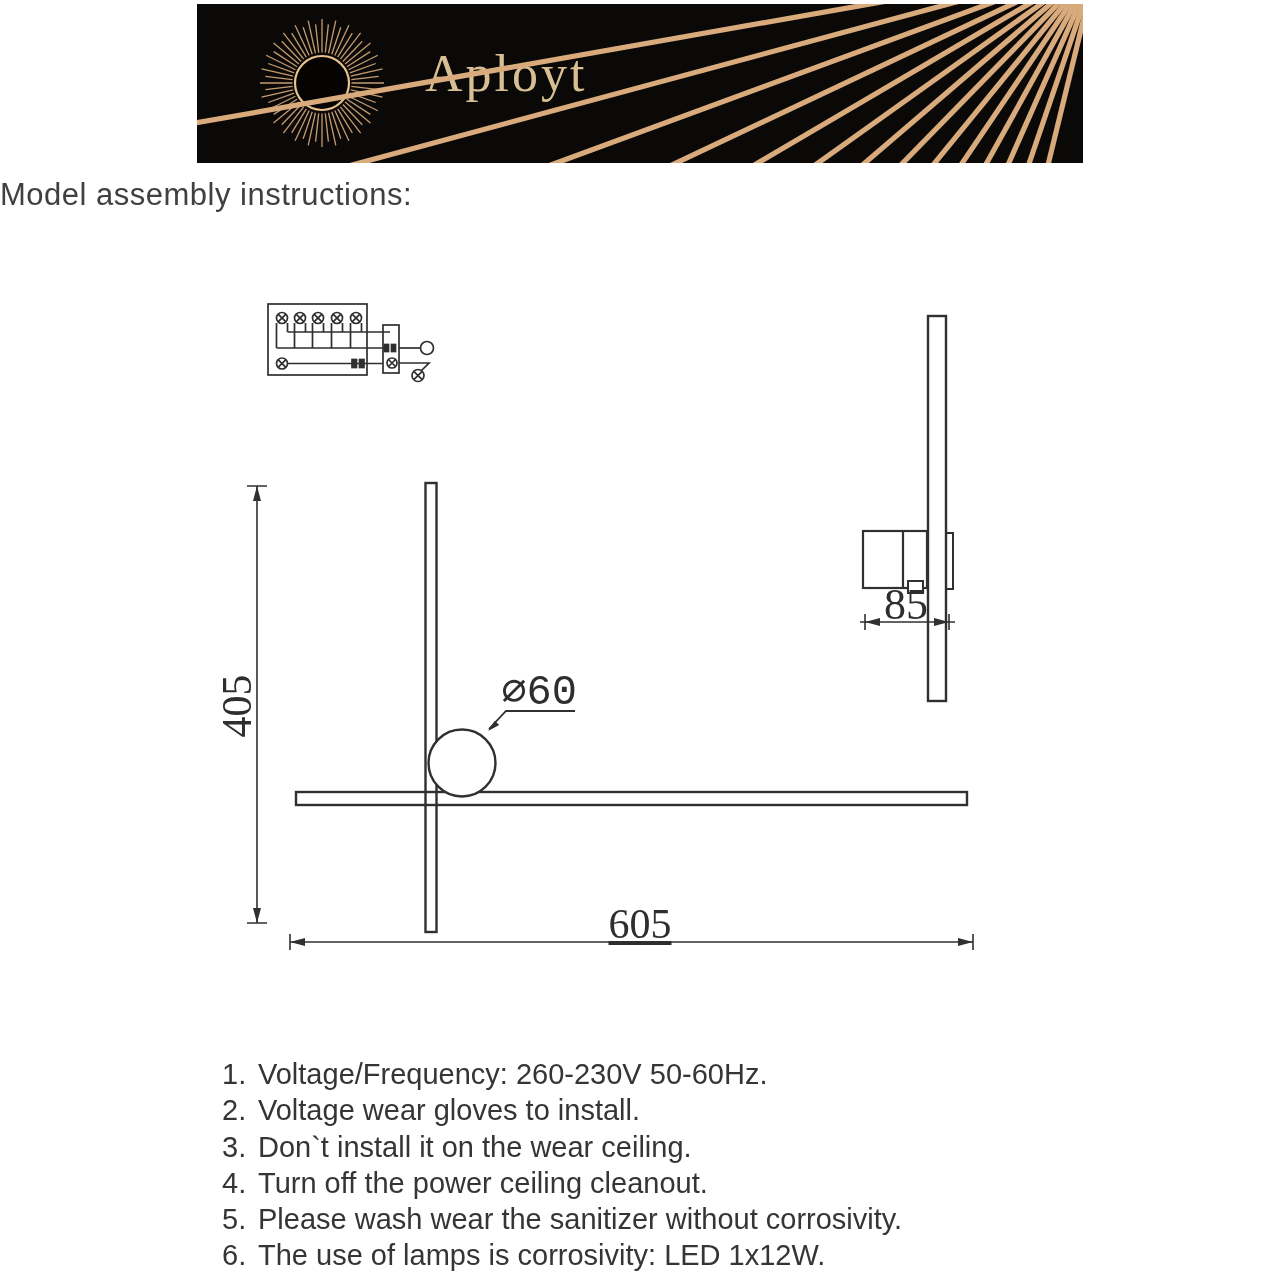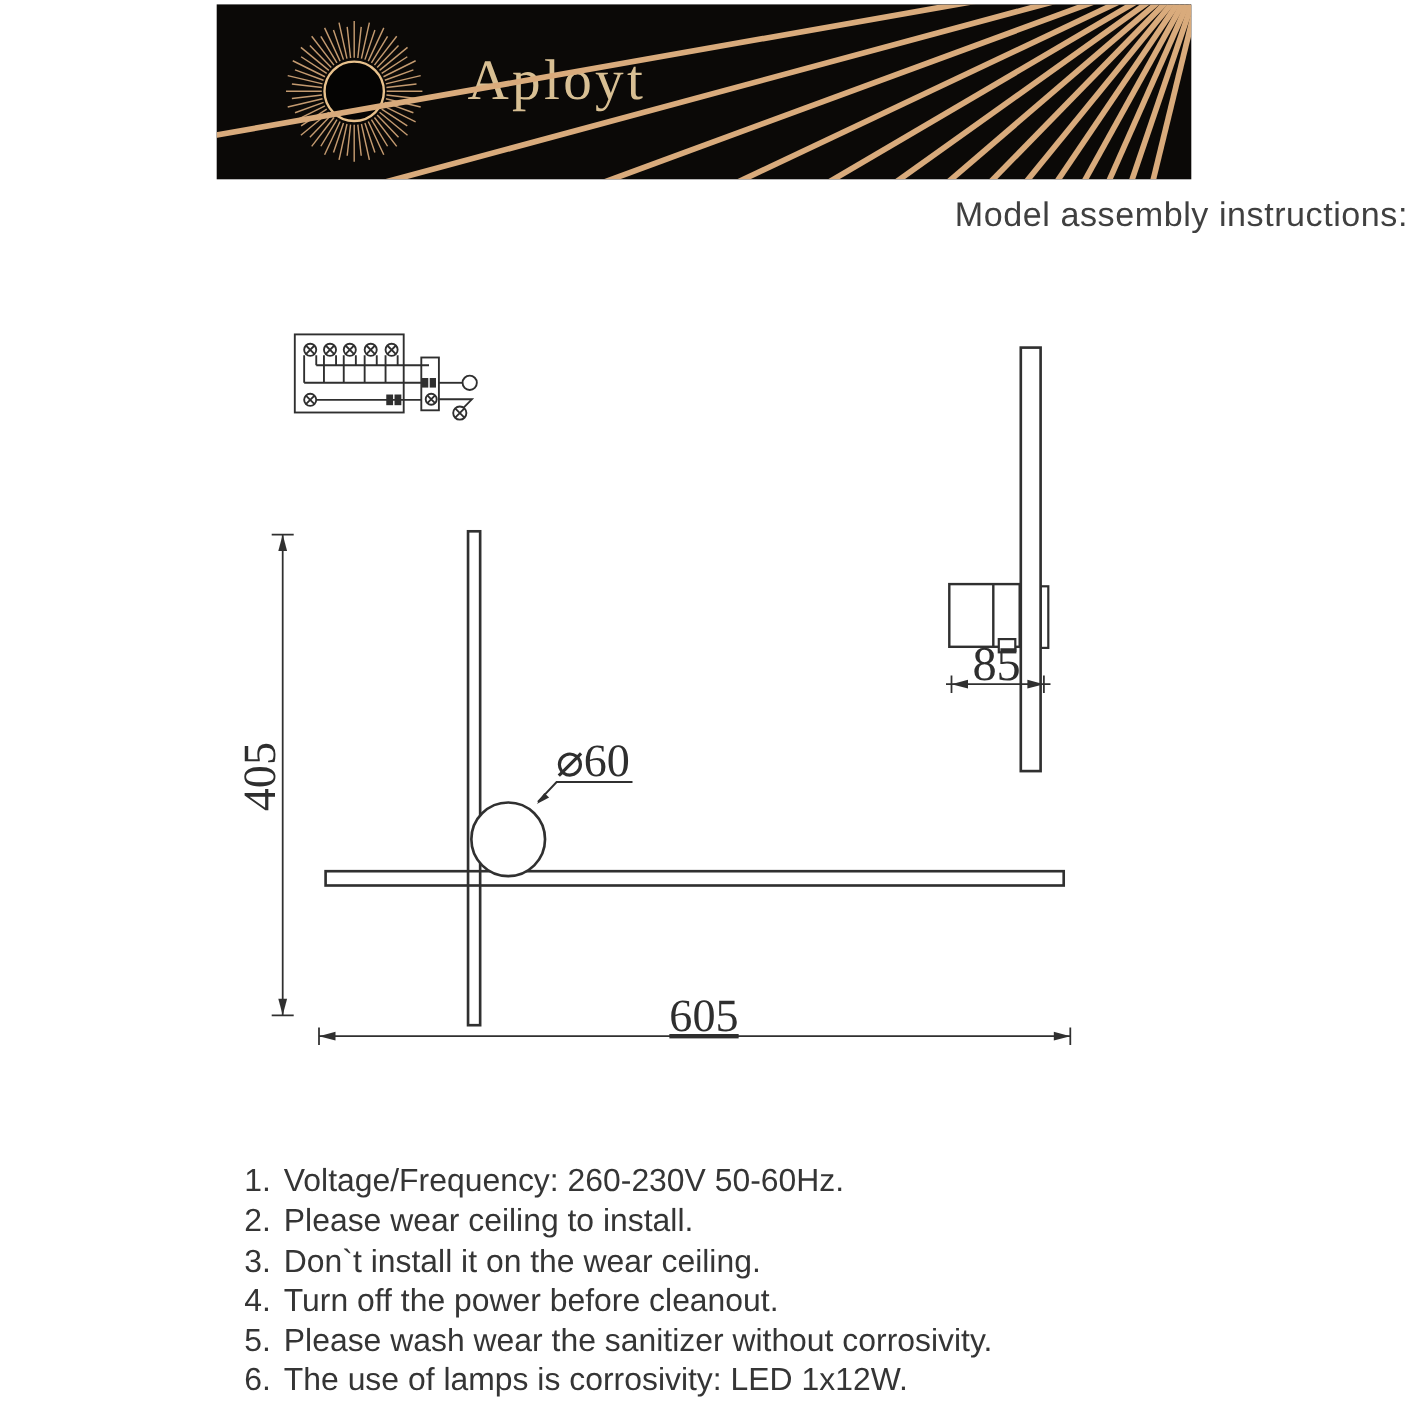--- a/index.html
+++ b/index.html
@@ -8,21 +8,21 @@
 
   
   .header{position:absolute;left:197px;top:4px;width:886px;height:159px;
           background:#0b0907;overflow:hidden;}
   .header svg{position:absolute;left:0;top:0;}
   .brand{position:absolute;left:228px;top:40px;
          font-family:"Liberation Serif", serif;font-size:52px;font-weight:400;
          letter-spacing:3px;color:#d8bf93;line-height:60px;}
 
   
-  .title-block{position:absolute;left:0;top:174px;width:1280px;text-align:right;
+  .title-block{position:absolute;left:0;top:174px;width:1280px;text-align:left;
                color:#404040;font-size:31px;line-height:41px;letter-spacing:0.5px;}
 
   
   .drawing-svg{position:absolute;left:0;top:0;}
   .dim{position:absolute;font-family:"Liberation Serif", serif;color:#2e2e2e;
        font-size:42px;white-space:nowrap;transform:translate(-50%,-50%);}
   .dim.rot{transform:translate(-50%,-50%) rotate(-90deg);}
 
   
   .instructions{position:absolute;left:222px;top:1056px;width:900px;color:#353535;
@@ -180,40 +180,40 @@
       <rect x="863" y="531" width="64" height="57" fill="#ffffff" stroke-width="2.2"></rect>
       <path d="M903,531 V588" stroke-width="2.2"></path>
       <rect x="908" y="581" width="15" height="12" fill="#ffffff" stroke-width="2"></rect>
       <path d="M860,622 H955 M865,614 V630 M949,614 V630" stroke-width="1.6"></path>
       <polygon points="865,622 880,618 880,626" fill="#303030" stroke="none"></polygon>
       <polygon points="949,622 934,618 934,626" fill="#303030" stroke="none"></polygon>
     </g>
   </svg>
 
   <span class="dim rot" style="left:237px;top:706px;font-size:42px;">405</span>
-  <span class="dim" style="left:539px;top:691px;">⌀60</span>
+  <span class="dim" style="left:539px;top:691px;font-family:Liberation Mono, monospace;">⌀60</span>
   <span class="dim" style="left:640px;top:924px;text-decoration:underline;">605</span>
   <span class="dim" style="left:906px;top:604px;font-size:44px;">85</span>
 
   <div class="instructions">
     <div class="inst-row">
       <span class="inst-num">1.</span>
       <span class="inst-text">Voltage/Frequency: 260-230V 50-60Hz.</span>
     </div>
     <div class="inst-row">
       <span class="inst-num">2.</span>
-      <span class="inst-text">Please wear ceiling to install.</span>
+      <span class="inst-text">Voltage wear gloves to install.</span>
     </div>
     <div class="inst-row">
       <span class="inst-num">3.</span>
       <span class="inst-text">Don`t install it on the wear ceiling.</span>
     </div>
     <div class="inst-row">
       <span class="inst-num">4.</span>
-      <span class="inst-text">Turn off the power before cleanout.</span>
+      <span class="inst-text">Turn off the power ceiling cleanout.</span>
     </div>
     <div class="inst-row">
       <span class="inst-num">5.</span>
       <span class="inst-text">Please wash wear the sanitizer without corrosivity.</span>
     </div>
     <div class="inst-row">
       <span class="inst-num">6.</span>
       <span class="inst-text">The use of lamps is corrosivity: LED 1x12W.</span>
     </div>
   </div>

